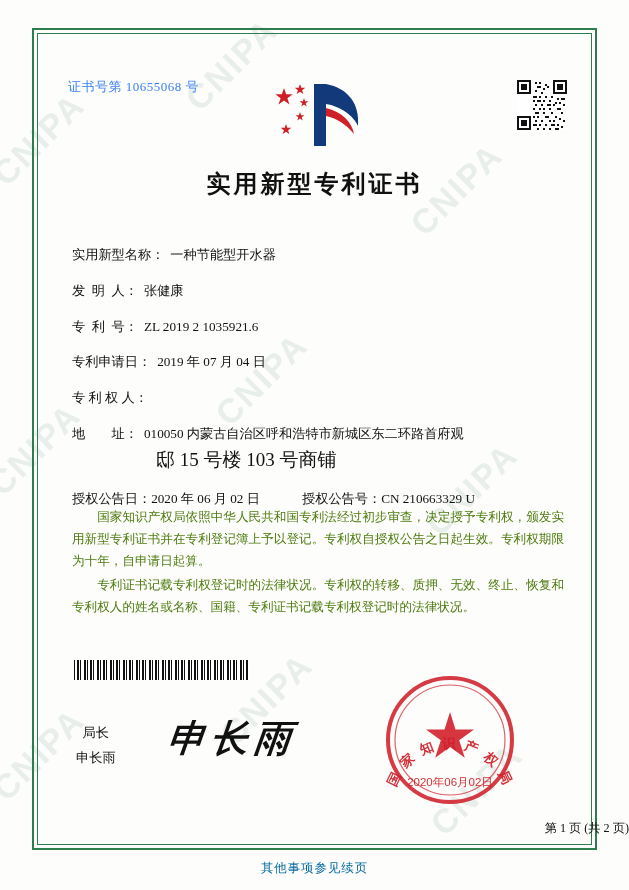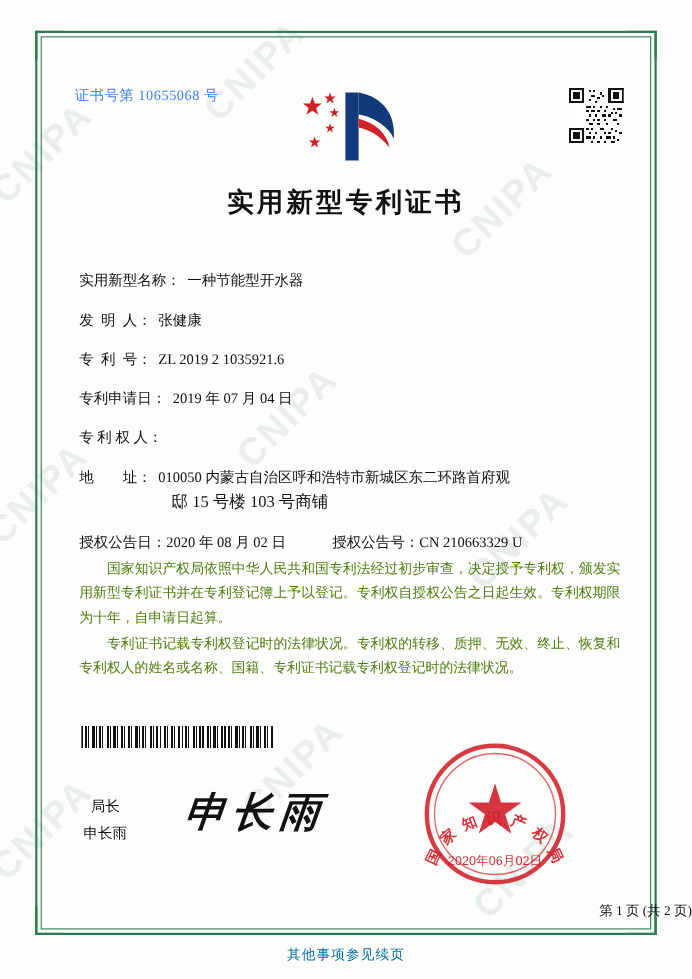--- a/index.html
+++ b/index.html
@@ -114,21 +114,21 @@
     text-align: center;
   }
   .row .val {
     flex: 1 1 auto;
     padding-left: 6px;
   }
   .addr-cont {
     margin-top: 2px;
     margin-left: 84px;
     margin-bottom: 16px;
-    font-size: 15px;
+    font-size: 19px;
     line-height: 1.5;
   }
   .grant-row {
     display: flex;
     margin-bottom: 8px;
     font-size: 13.2px;
   }
   .grant-row .g1 { width: 230px; }
 
   
@@ -342,21 +342,21 @@
     <div class="row">
       <span class="lbl">专 利 权 人：</span>
     </div>
     <div class="row" style="margin-bottom:0">
       <span class="lbl">地        址：</span>
       <span class="val">010050 内蒙古自治区呼和浩特市新城区东二环路首府观</span>
     </div>
     <div class="addr-cont">邸 15 号楼 103 号商铺</div>
     <div class="grant-row">
       <span class="g1">
-        <span>授权公告日：</span><span>2020 年 08 月 02 日</span>
+        <span>授权公告日：</span><span>2020 年 06 月 02 日</span>
       </span>
       <span>
         <span>授权公告号：</span><span>CN 210663329 U</span>
       </span>
     </div>
   </div>
 
   <div class="paras">
     <p>国家知识产权局依照中华人民共和国专利法经过初步审查，决定授予专利权，颁发实用新型专利证书并在专利登记簿上予以登记。专利权自授权公告之日起生效。专利权期限为十年，自申请日起算。</p>
     <p>专利证书记载专利权登记时的法律状况。专利权的转移、质押、无效、终止、恢复和专利权人的姓名或名称、国籍、专利证书记载专利权登记时的法律状况。</p>

